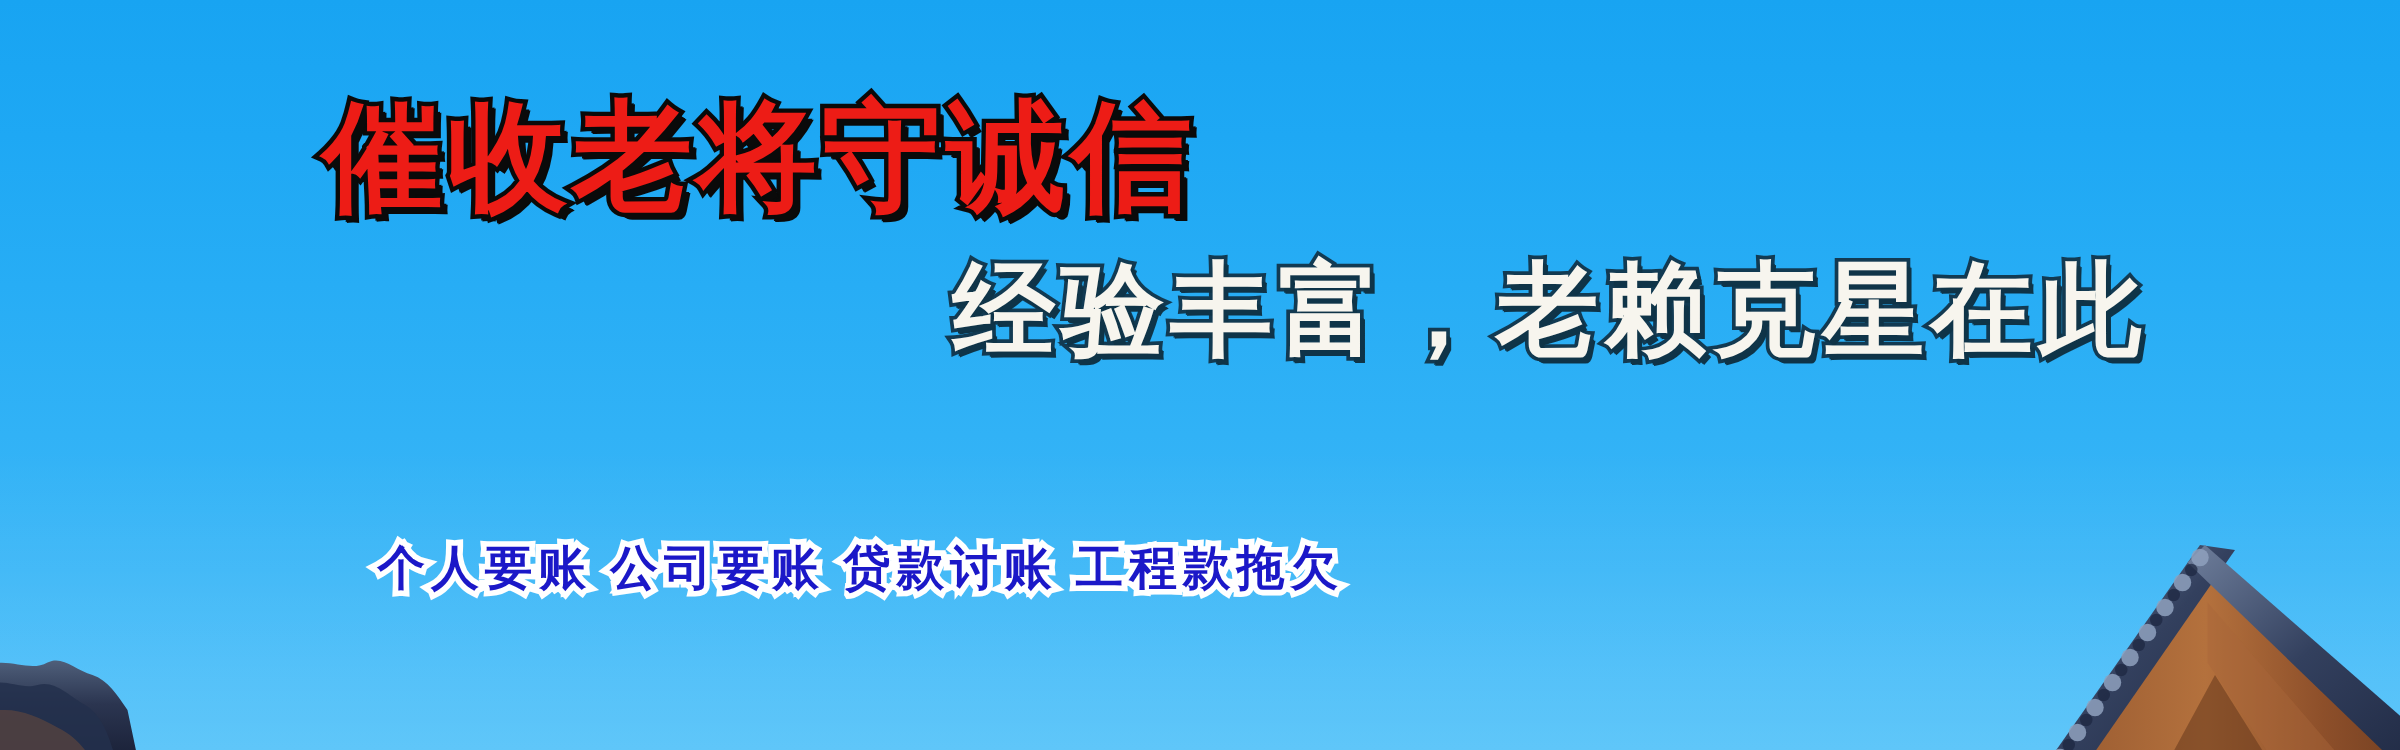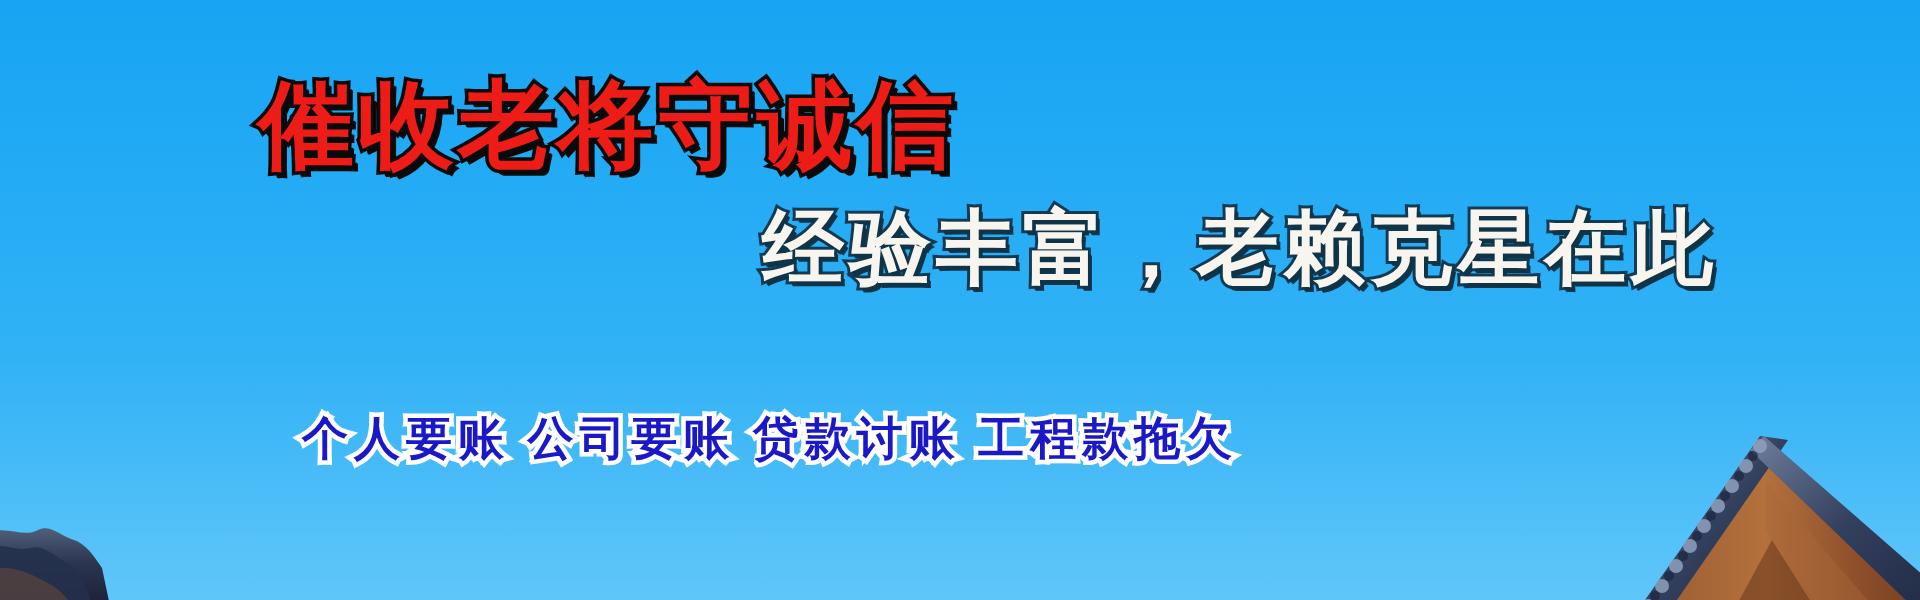--- a/index.html
+++ b/index.html
@@ -81,22 +81,22 @@
     letter-spacing: 0.06em;
     -webkit-text-stroke: 6px #123a52;
     paint-order: stroke fill;
     text-shadow:
       3px 4px 0 #0f3448,
       4px 5px 0 #0f3448;
   }
 
   #tagline {
     left: 302px;
-    top: 416px;
-    font-size: 46px;
+    top: 436px;
+    font-size: 38px;
     line-height: 1;
     color: #1b18c8;
     letter-spacing: 0.13em;
     -webkit-text-stroke: 9px #ffffff;
     paint-order: stroke fill;
     text-shadow:
       0 0 3px rgba(255,255,255,0.9),
       2px 3px 0 rgba(255,255,255,0.55);
   }
 </style>

